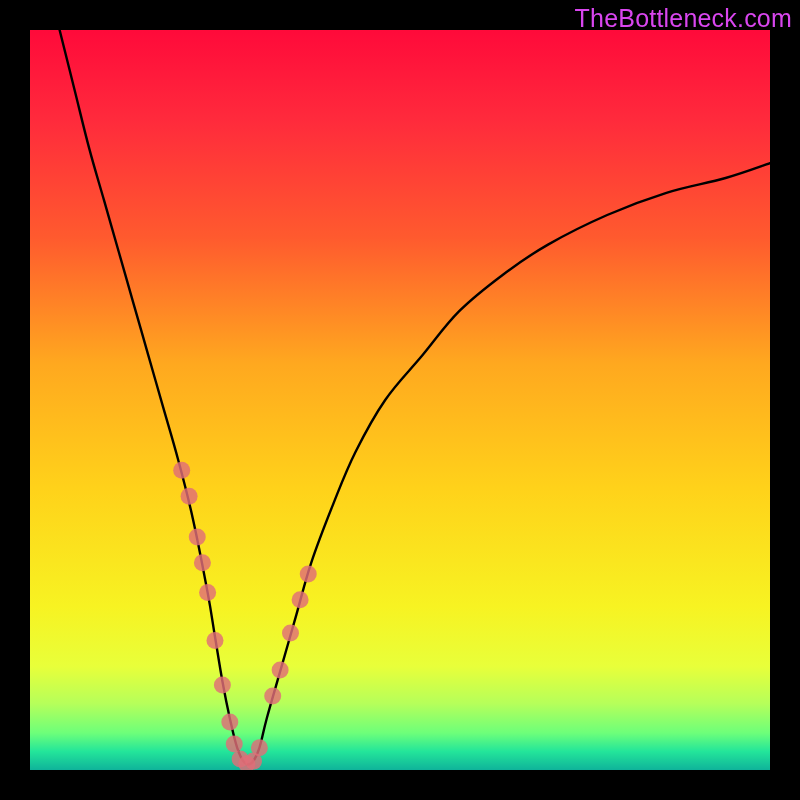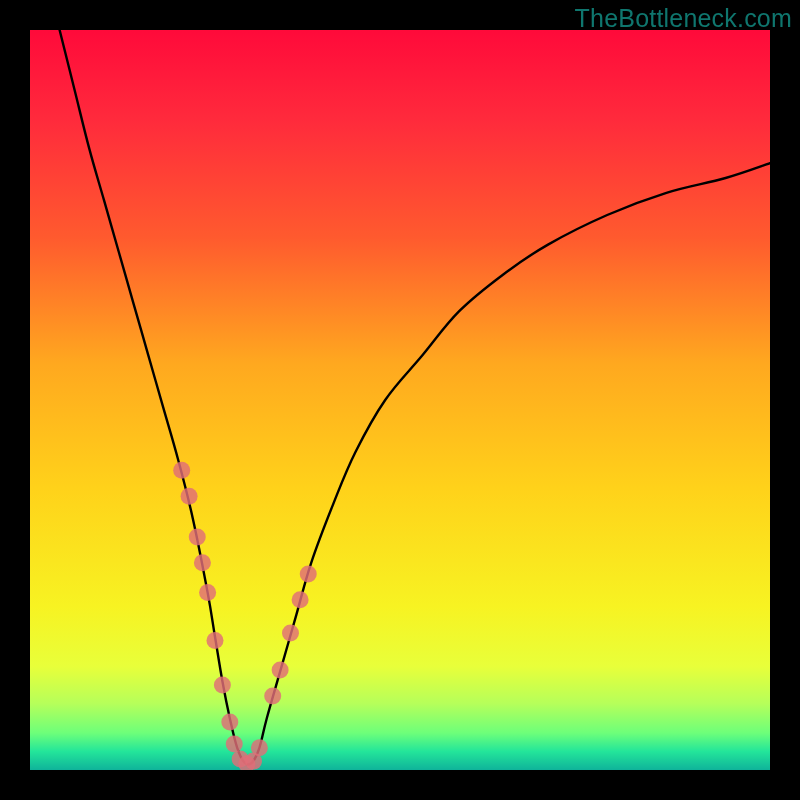--- a/index.html
+++ b/index.html
@@ -25,21 +25,21 @@
     left: 30px;
     top: 30px;
     width: 740px;
     height: 740px;
     overflow: hidden;
   }
   .watermark {
     position: absolute;
     top: 4px;
     right: 8px;
-    color: #0f766e;
+    color: #d946ef;
     font-size: 25px;
     font-weight: 500;
     letter-spacing: 0.2px;
     z-index: 10;
     user-select: none;
   }
 </style>
 </head>
 <body>
 

